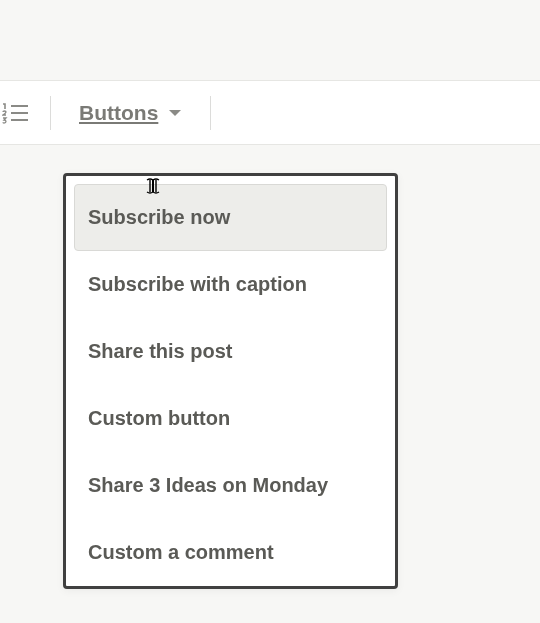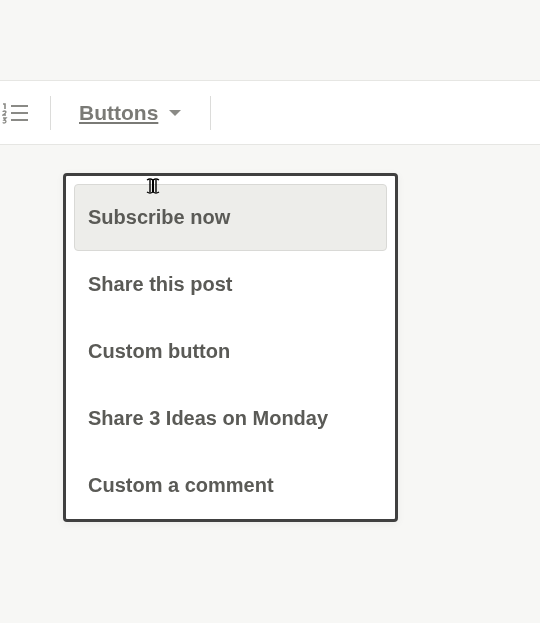--- a/index.html
+++ b/index.html
@@ -134,20 +134,23 @@
 
   <div class="divider"></div>
 
 </div>
 
 <div class="dropdown">
   <div class="dropdown-item hovered">
     <span>Subscribe now</span>
   </div>
   <div class="dropdown-item">
+    <span>Subscribe with caption</span>
+  </div>
+  <div class="dropdown-item">
     <span>Share this post</span>
   </div>
   <div class="dropdown-item">
     <span>Custom button</span>
   </div>
   <div class="dropdown-item">
     <span>Share 3 Ideas on Monday</span>
   </div>
   <div class="dropdown-item">
     <span>Custom a comment</span>

